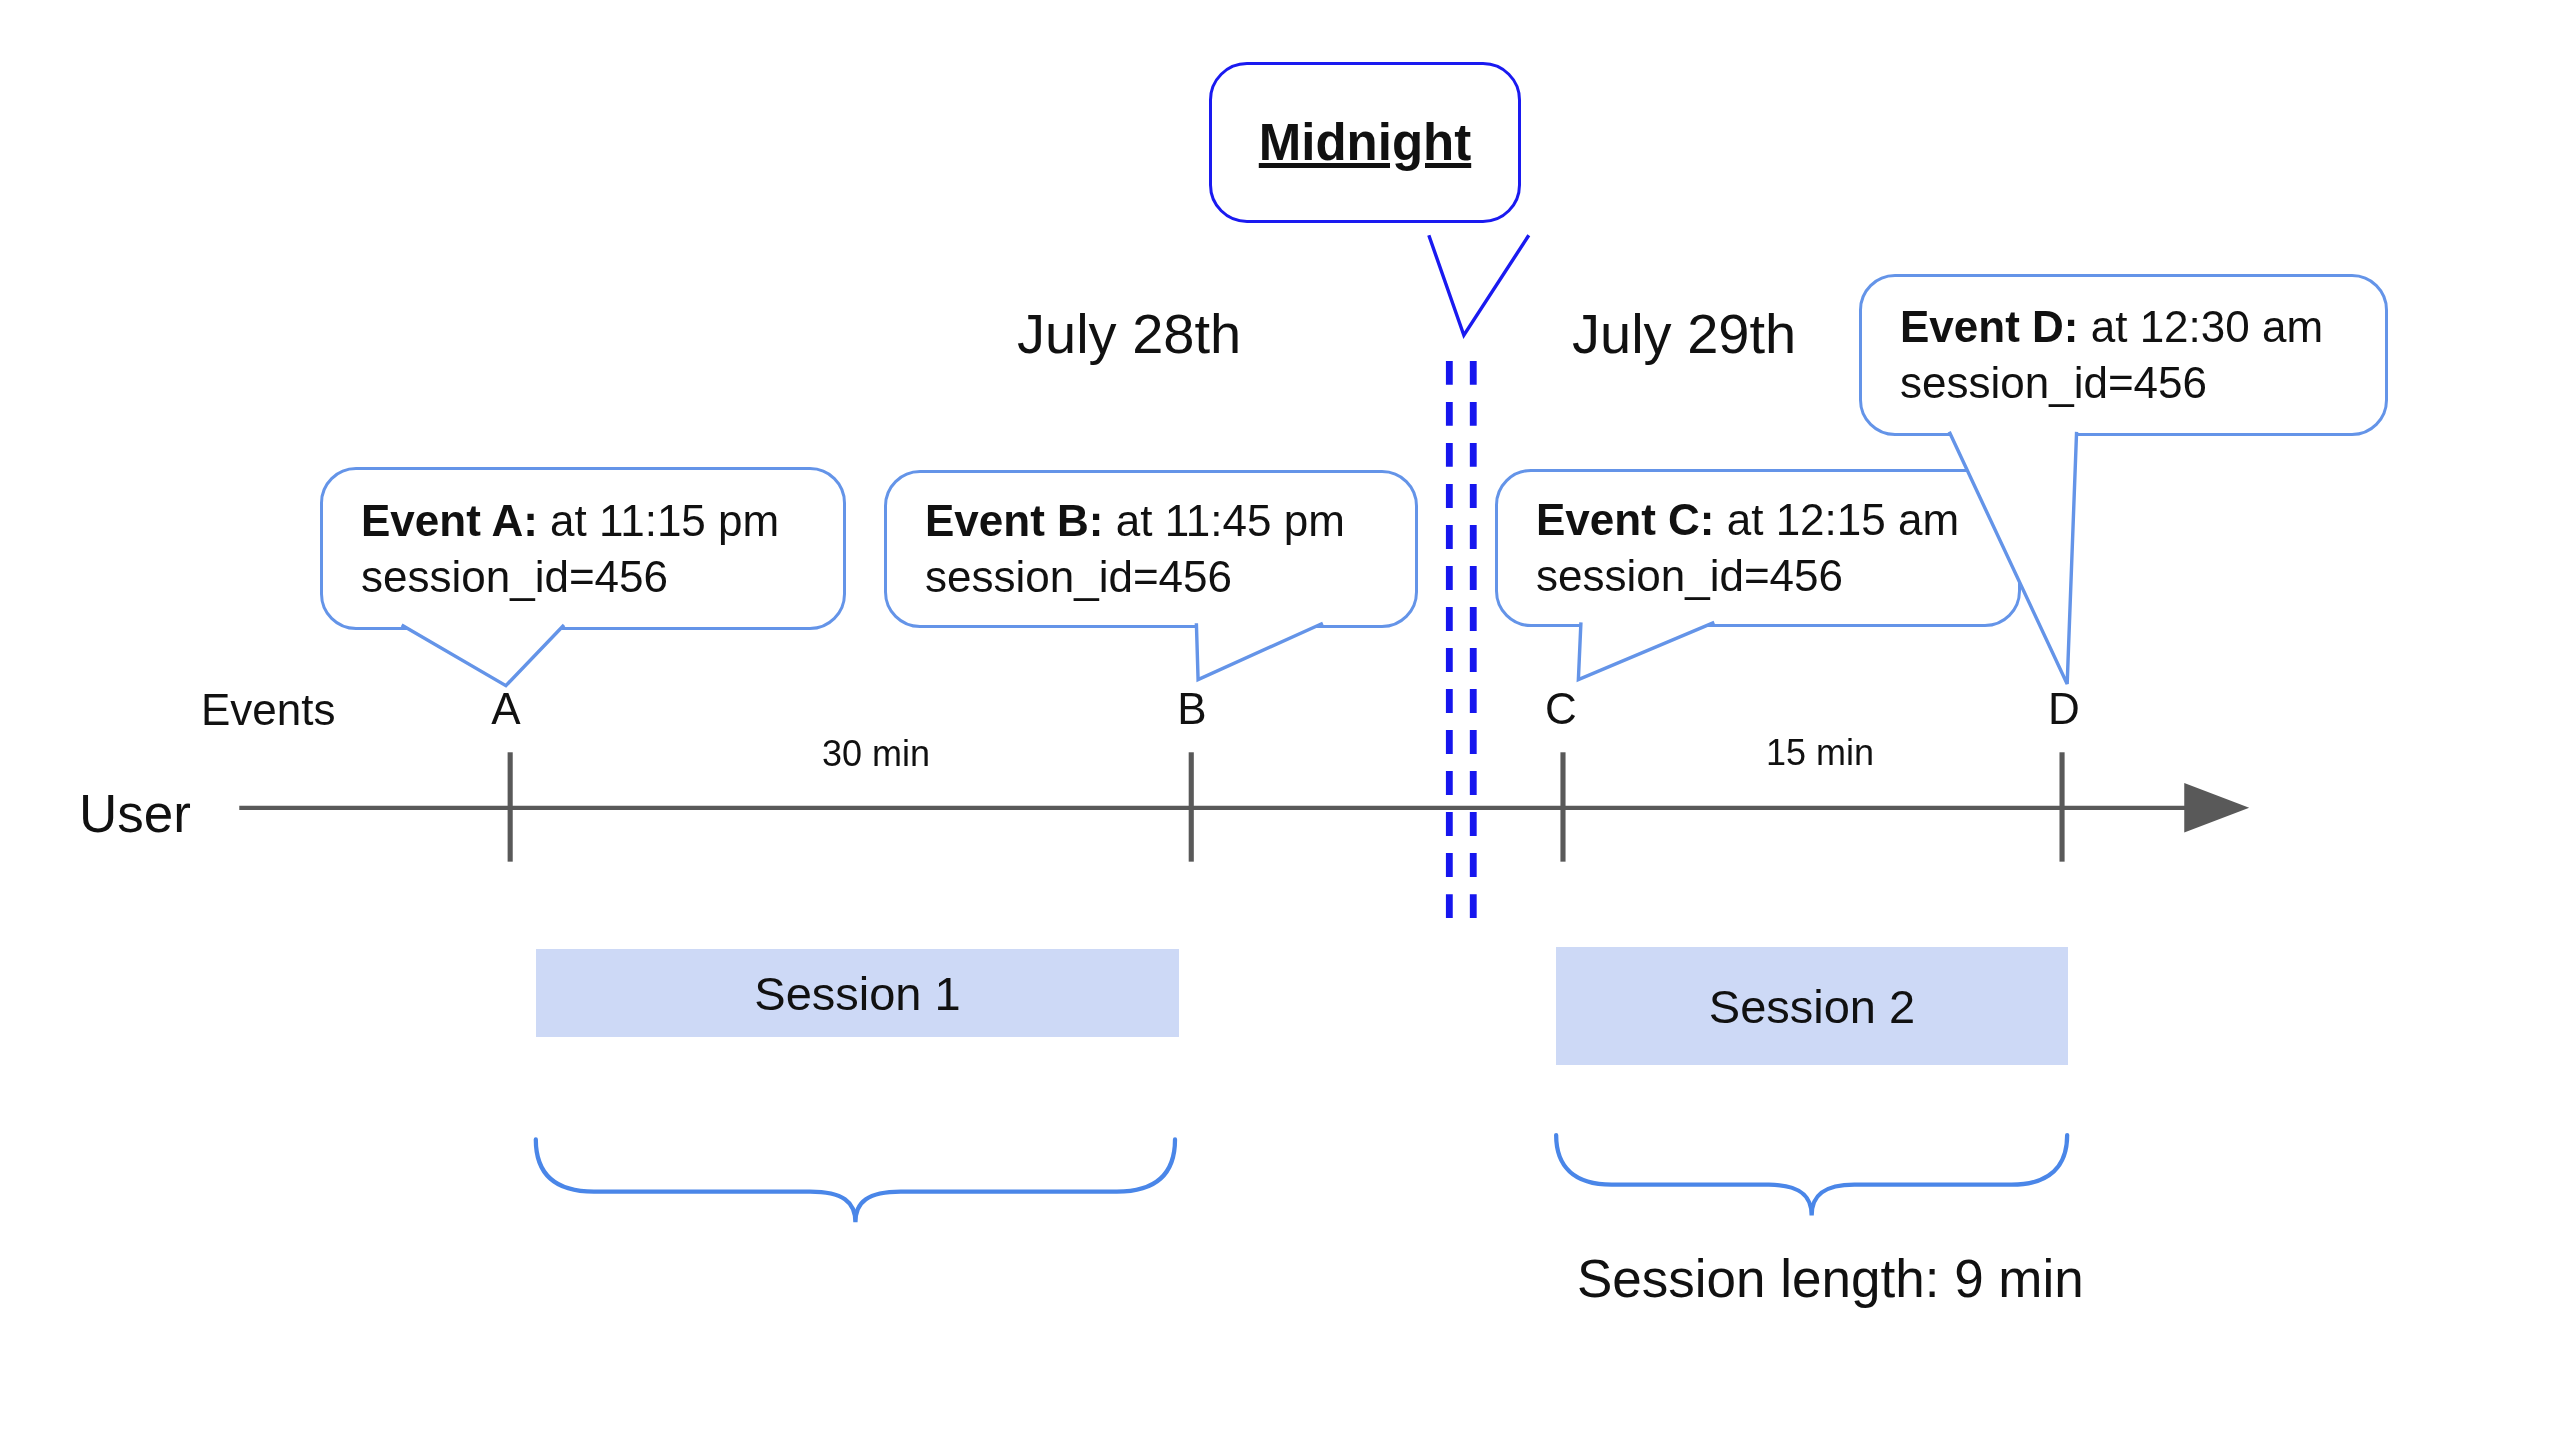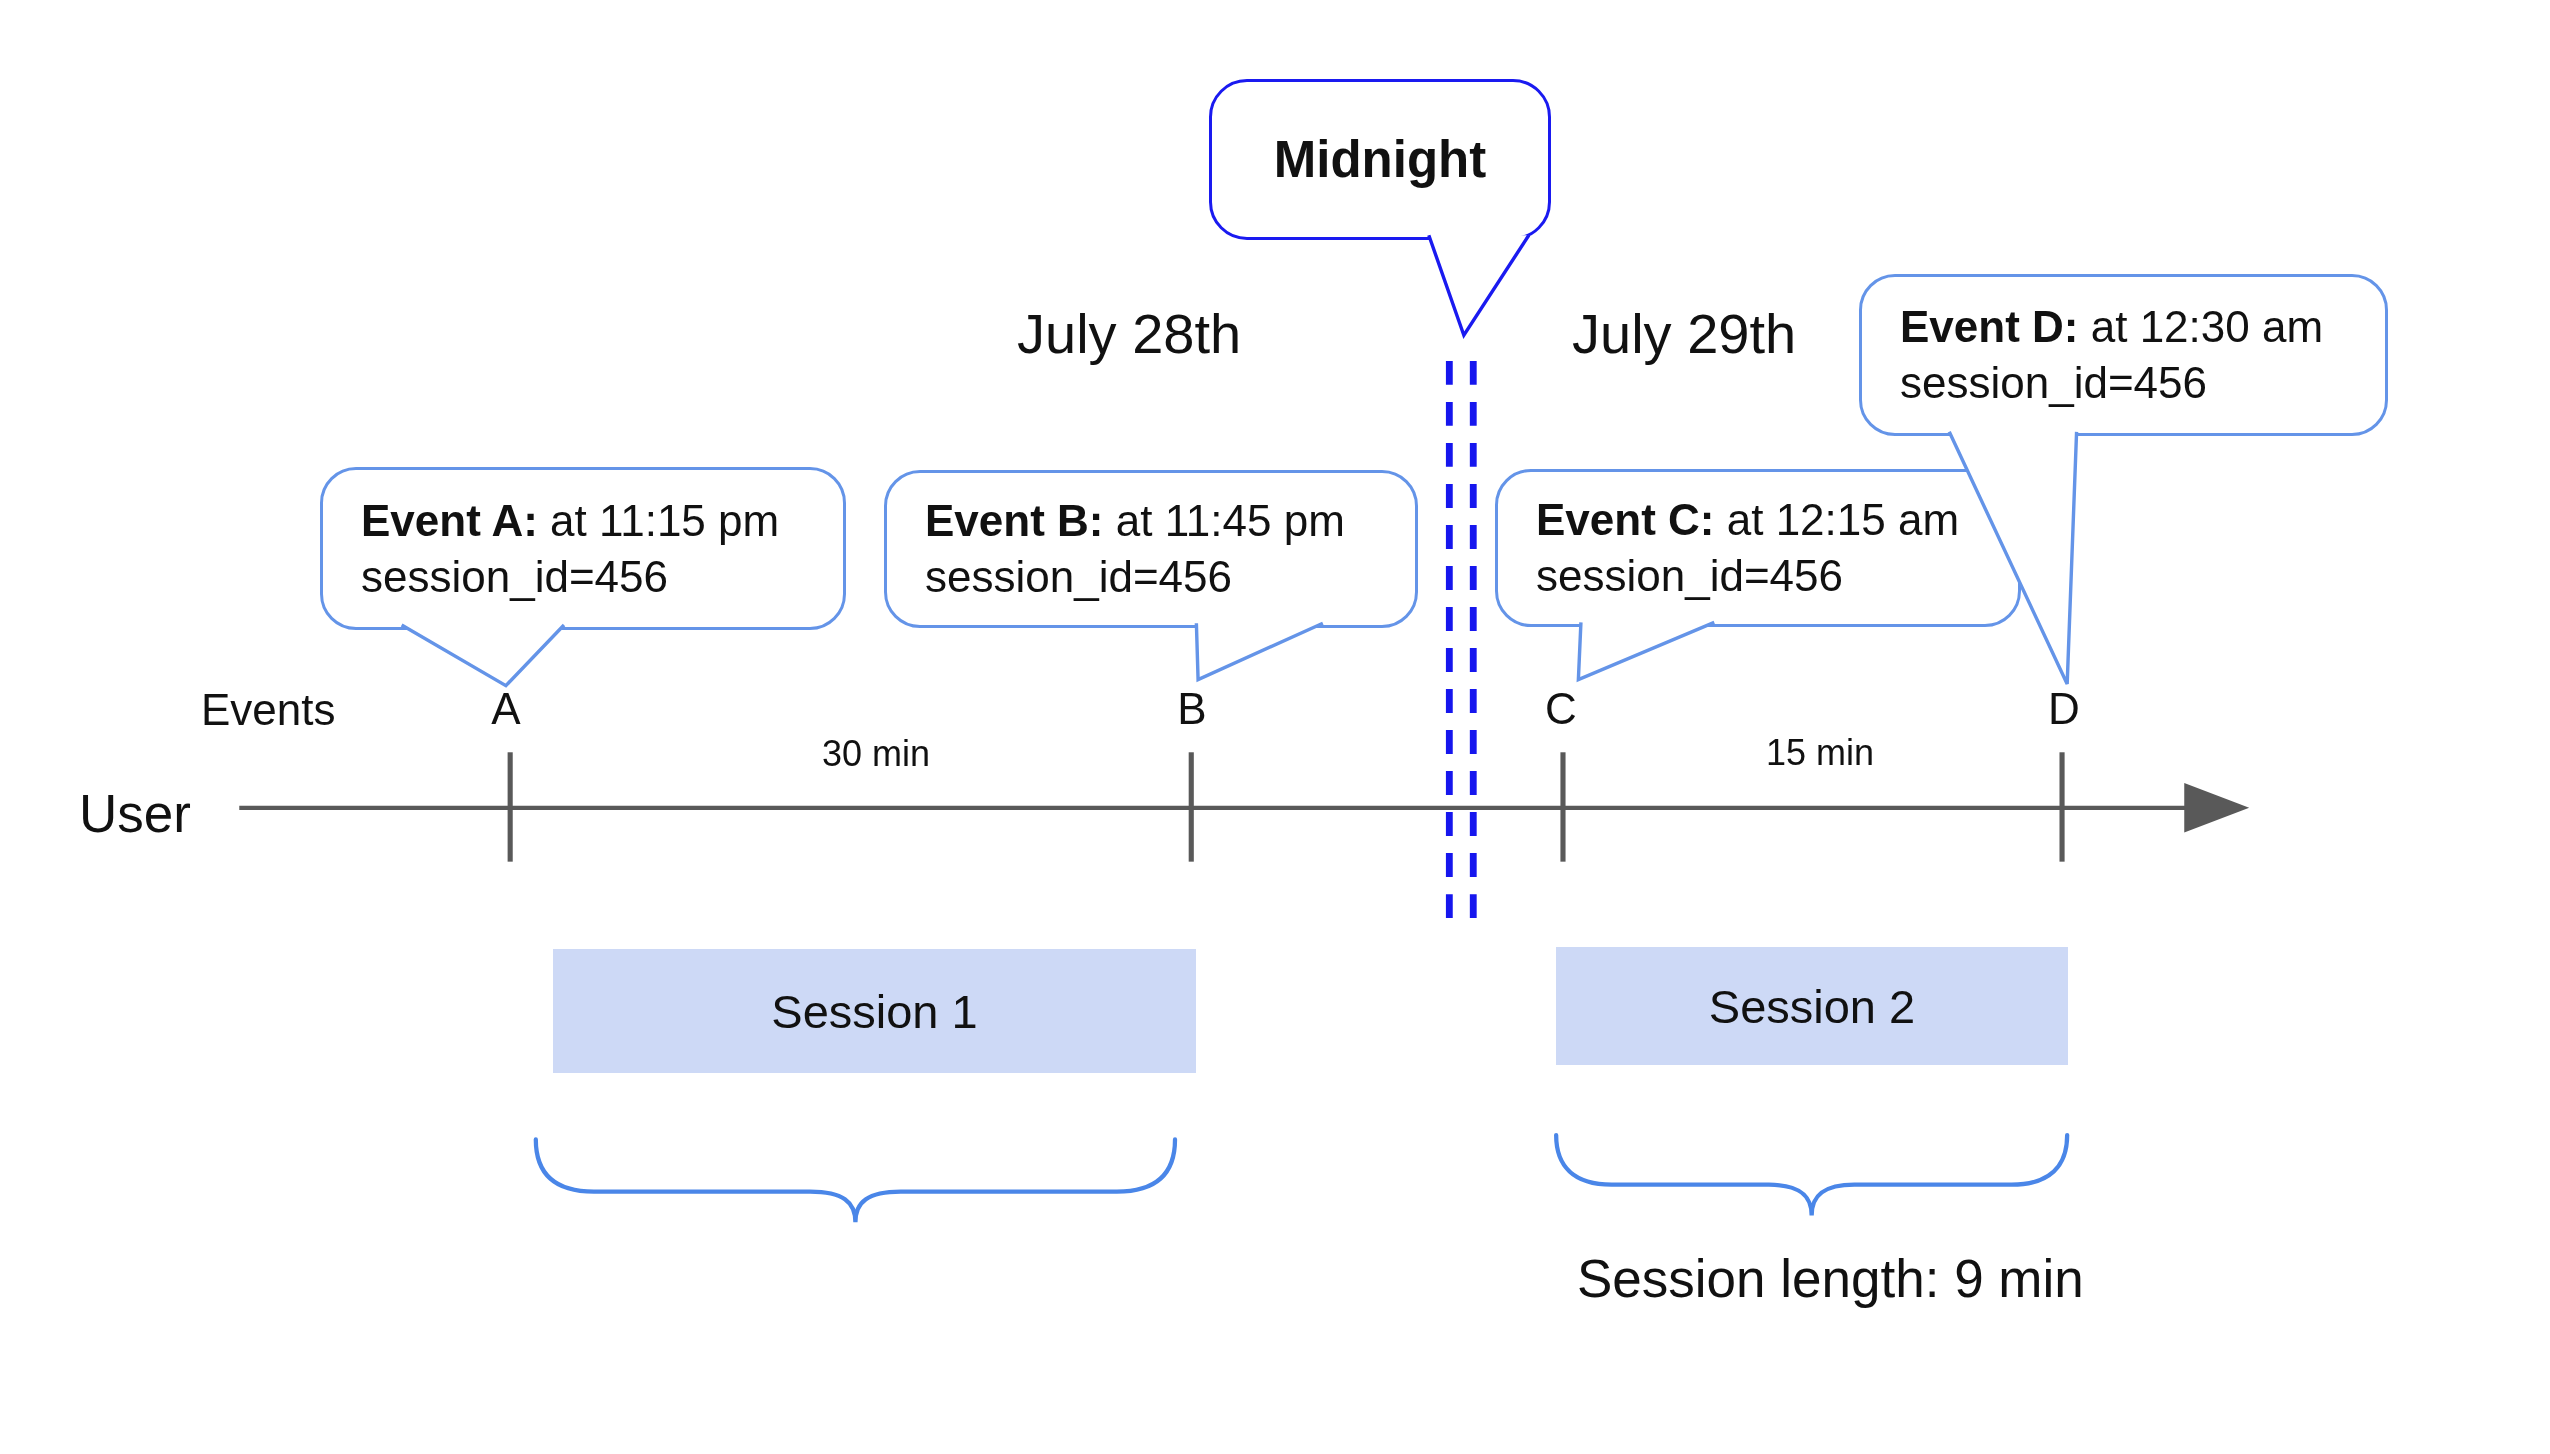--- a/index.html
+++ b/index.html
@@ -53,21 +53,21 @@
   .overlay{position:absolute;left:0;top:0;z-index:5;pointer-events:none;}
 </style>
 </head>
 <body>
 
 <div class="canvas">
 
   <div class="lbl date-lbl abs" style="left:1017px;top:301px;">July 28th</div>
   <div class="lbl date-lbl abs" style="left:1540px;top:301px;margin-left:32px;">July 29th</div>
 
-  <div class="bubble midnight" style="left:1209px;top:79px;width:342px;height:161px;">
+  <div class="bubble midnight" style="left:1209px;top:62px;width:312px;height:161px;text-decoration:underline;">
     <div class="line">Midnight</div>
   </div>
 
   <div class="bubble" style="left:320px;top:467px;width:526px;height:163px;">
     <div class="line"><span class="b">Event A:</span><span> at 11:15 pm</span></div>
     <div class="line">session_id=456</div>
   </div>
 
   <div class="bubble" style="left:884px;top:470px;width:534px;height:158px;">
     <div class="line"><span class="b">Event B:</span><span> at 11:45 pm</span></div>
@@ -88,21 +88,21 @@
   <div class="lbl user-lbl abs" style="left:79px;top:783px;">User</div>
 
   <div class="lbl tick-lbl abs" style="left:506px;top:684px;">A</div>
   <div class="lbl tick-lbl abs" style="left:1192px;top:684px;">B</div>
   <div class="lbl tick-lbl abs" style="left:1561px;top:684px;">C</div>
   <div class="lbl tick-lbl abs" style="left:2064px;top:684px;">D</div>
 
   <div class="lbl gap-lbl abs" style="left:876px;top:733px;">30 min</div>
   <div class="lbl gap-lbl abs" style="left:1820px;top:732px;">15 min</div>
 
-  <div class="session-box" style="left:553px;top:949px;width:643px;height:124px;">
+  <div class="session-box" style="left:536px;top:949px;width:643px;height:88px;">
     <span>Session 1</span>
   </div>
   <div class="session-box" style="left:1556px;top:947px;width:512px;height:118px;">
     <span>Session 2</span>
   </div>
 
   <div class="lbl len-lbl abs" style="left:1577px;top:1248px;">Session length: 9 min</div>
 
   <svg class="overlay" width="2550" height="1455" viewBox="0 0 2984 1702">
 

